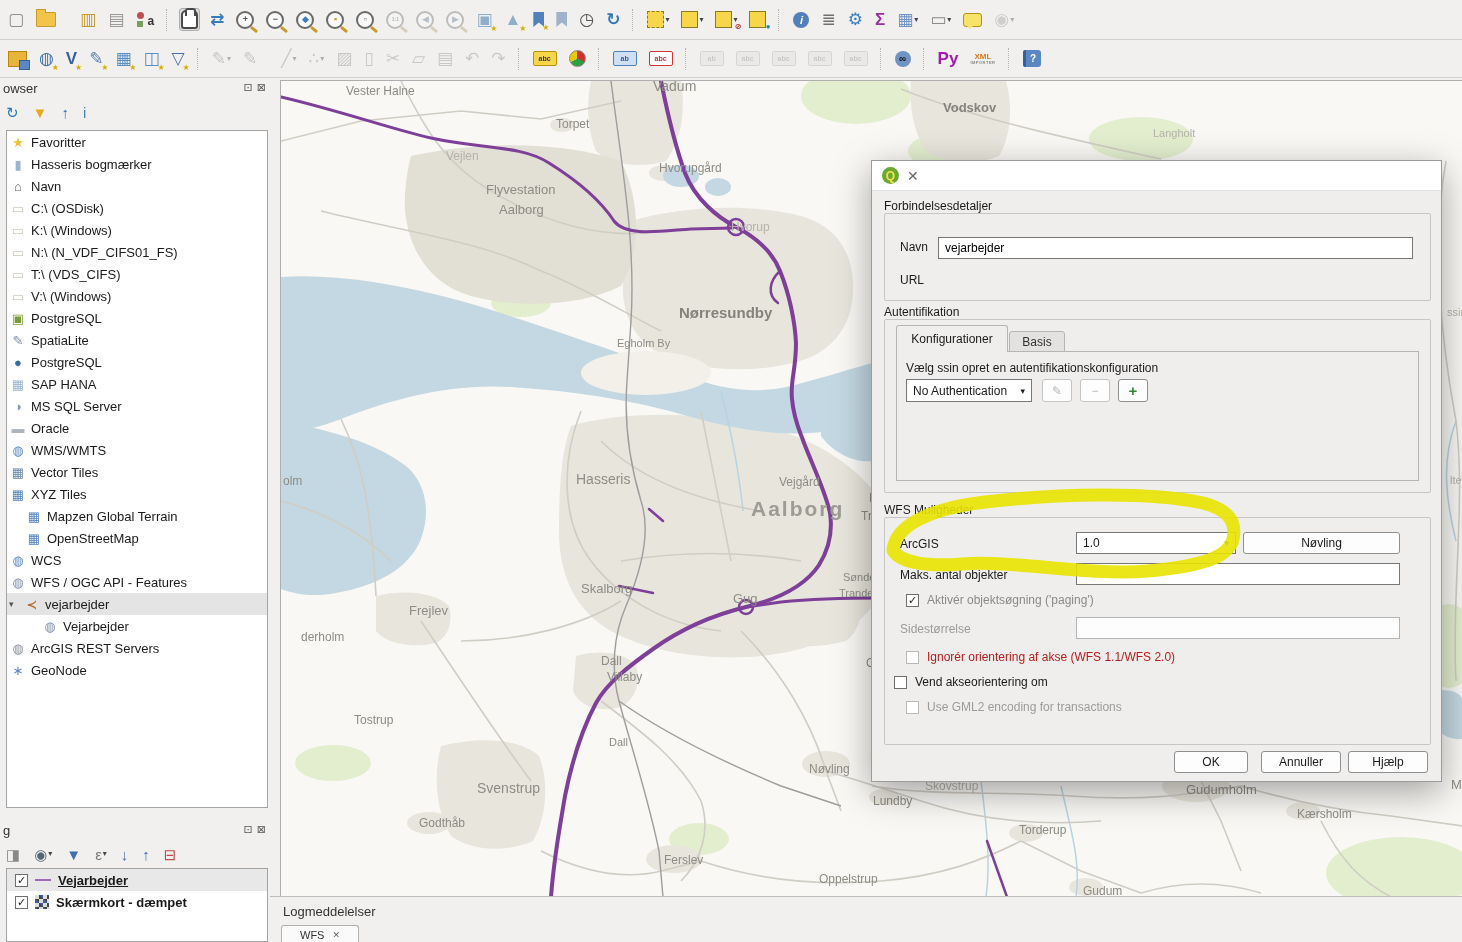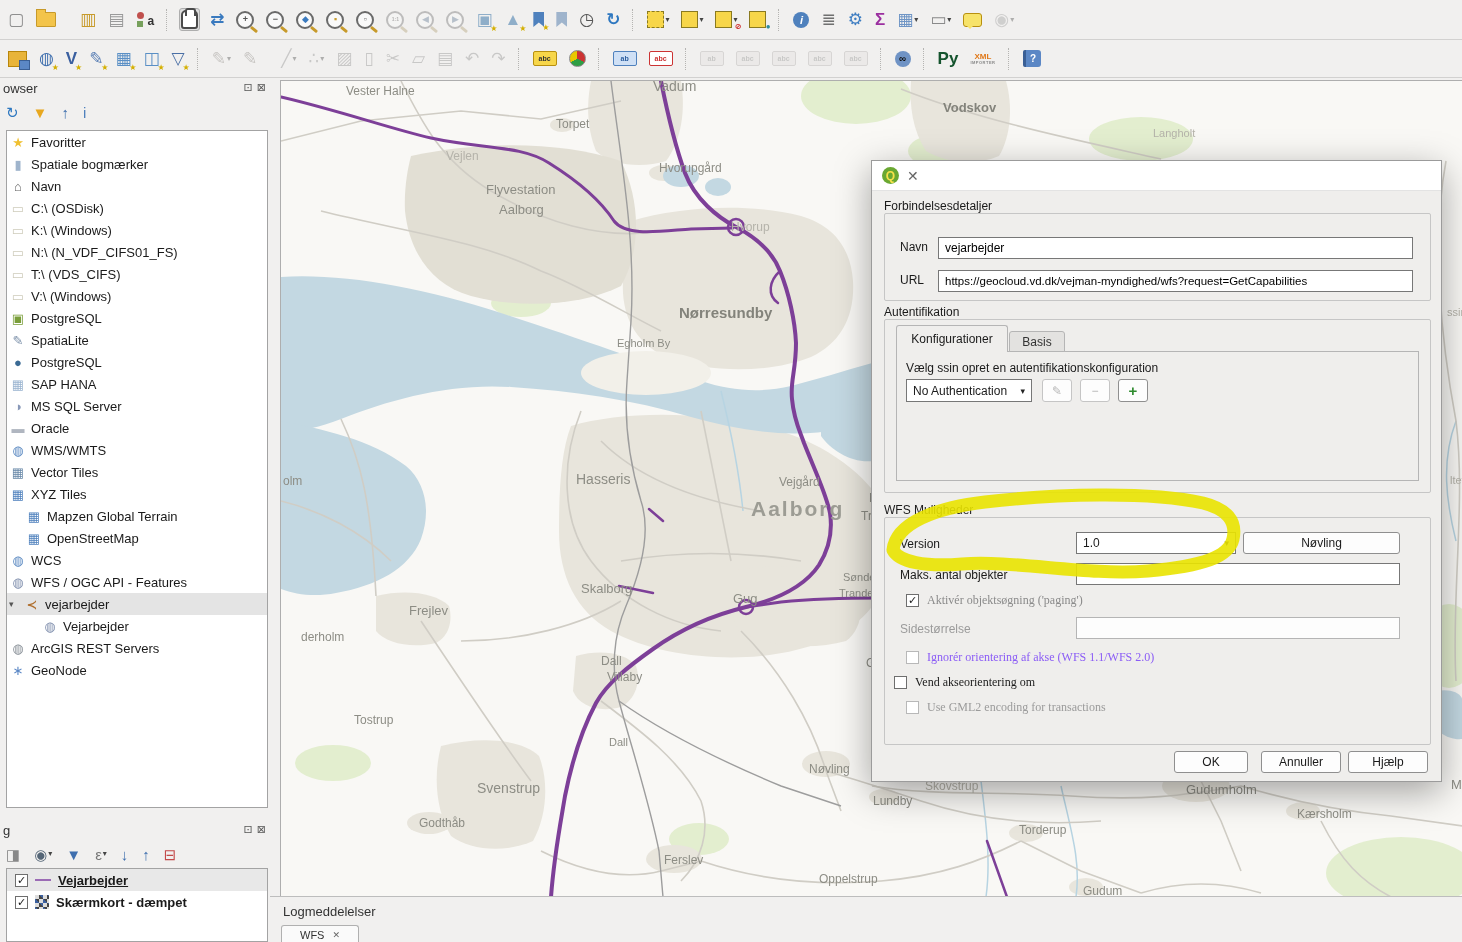--- a/index.html
+++ b/index.html
@@ -96,21 +96,21 @@
   .combo .arr{margin-left:auto;font-size:9px;color:#222;}
   .dbtn{position:absolute;box-sizing:border-box;background:#fdfdfd;border:1px solid #8f8f8f;border-radius:3px;
         display:flex;align-items:center;justify-content:center;font-size:12px;color:#1a1a1a;}
   .dbtn.gry{color:#b5b5b5;border-color:#c5c5c5;}
   .dbtn.plus{color:#2e8b2e;font-weight:bold;font-size:15px;}
   .tab{position:absolute;box-sizing:border-box;border:1px solid #b5b5b5;display:flex;align-items:center;justify-content:center;font-size:12px;}
   .tab.active{background:#efeeec;border-bottom:none;border-radius:3px 3px 0 0;z-index:2;}
   .tab.inactive{background:#e3e2e0;border-radius:3px 3px 0 0;color:#333;}
   .tabpanel{position:absolute;border:1px solid #b5b5b5;background:#efeeec;}
   .cbrow{position:absolute;display:flex;gap:8px;align-items:center;font-size:12px;}
-  .cbrow .lbl{white-space:nowrap;font-family:Liberation Serif, serif;}
+  .cbrow .lbl{white-space:nowrap;}
   #annotation-overlay{position:absolute;left:0;top:0;width:1462px;height:942px;z-index:60;pointer-events:none;}
   text{user-select:none;}
 </style>
 </head>
 <body>
 
 <div id="toolbar1" class="toolbar">
     <div class="tbtn">
       <span class="g" style="color: rgb(143, 143, 143);">▢</span>
     </div>
@@ -341,21 +341,21 @@
     </div>
     <div class="tbtn gry">
       <span class="sh sh-tag" style="background: rgb(228, 224, 216); border-color: rgb(176, 172, 164); color: rgb(136, 136, 136);">abc</span>
     </div>
     <div class="tsep"></div>
     <div class="tbtn">
       <span class="sh sh-binoc">∞</span>
     </div>
     <div class="tsep"></div>
     <div class="tbtn">
-      <span class="g" style="color: #14532d; font-weight: bold;">Py</span>
+      <span class="g" style="color: #a21caf; font-weight: bold;">Py</span>
     </div>
     <div class="tbtn">
       <span class="sh sh-xml">XML<span class="st">IMPORTER</span></span>
     </div>
     <div class="tsep"></div>
     <div class="tbtn">
       <span class="sh sh-book">?</span>
     </div>
   </div>
 
@@ -379,21 +379,21 @@
         <span class="g" style="color: rgb(79, 129, 189);">i</span>
       </div>
     </div>
   <div class="treebox" id="browser-tree">
       <div class="trow" style="padding-left: 2px;">
         <span class="ti" style="color: rgb(240, 192, 48);">★</span>
         <span class="tlab">Favoritter</span>
       </div>
       <div class="trow" style="padding-left: 2px;">
         <span class="ti" style="color: rgb(159, 180, 204);">▮</span>
-        <span class="tlab">Spatiale bogmærker</span>
+        <span class="tlab">Hasseris bogmærker</span>
       </div>
       <div class="trow" style="padding-left: 2px;">
         <span class="ti" style="color: rgb(96, 96, 96);">⌂</span>
         <span class="tlab">Navn</span>
       </div>
       <div class="trow" style="padding-left: 2px;">
         <span class="ti" style="color: rgb(207, 204, 187);">▭</span>
         <span class="tlab">C:\ (OSDisk)</span>
       </div>
       <div class="trow" style="padding-left: 2px;">
@@ -681,56 +681,55 @@
   <div id="dlg-titlebar">
     <span class="qlogo">Q</span>
     <span id="dlg-close">✕</span>
   </div>
 
   <div class="dsec" style="left:12px;top:38px;">Forbindelsesdetaljer</div>
   <div class="dframe" style="left:12px;top:52px;width:545px;height:86px;"></div>
   <div class="dlabel" style="left:28px;top:79px;">Navn</div>
   <input class="dinput" style="left: 66px; top: 76px; width: 475px; height: 22px;" value="vejarbejder">
   <div class="dlabel" style="left:28px;top:112px;">URL</div>
-  <input class="dinput" style="left: 66px; top: 109px; width: 475px; height: 22px; font-size: 11.5px;" value="https://geocloud.vd.dk/vejman-myndighed/wfs?request=GetCapabilities">
 
   <div class="dsec" style="left:12px;top:144px;">Autentifikation</div>
   <div class="dframe" style="left:12px;top:158px;width:545px;height:172px;"></div>
   <div class="tabpanel" style="left:24px;top:190px;width:521px;height:128px;"></div>
   <div class="tab active" style="left:24px;top:164px;width:112px;height:27px;">Konfigurationer</div>
   <div class="tab inactive" style="left:137px;top:170px;width:56px;height:21px;">Basis</div>
   <div class="dlabel" style="left:34px;top:200px;">Vælg ssin opret en autentifikationskonfiguration</div>
   <div class="combo" style="left:34px;top:218px;width:126px;height:23px;">
     <span>No Authentication</span>
     <span class="arr">▾</span>
   </div>
   <div class="dbtn gry" style="left:170px;top:218px;width:30px;height:23px;">✎</div>
   <div class="dbtn gry" style="left:208px;top:218px;width:30px;height:23px;">−</div>
   <div class="dbtn plus" style="left:246px;top:218px;width:30px;height:23px;">+</div>
 
   <div class="dsec" style="left:12px;top:342px;">WFS Muligheder</div>
   <div class="dframe" style="left:12px;top:356px;width:545px;height:226px;"></div>
-  <div class="dlabel" style="left:28px;top:376px;">Version</div>
+  <div class="dlabel" style="left:28px;top:376px;">ArcGIS</div>
   <div class="combo" style="left:204px;top:371px;width:160px;height:22px;">
     <span>1.0</span>
     <span class="arr">▾</span>
   </div>
   <div class="dbtn" style="left:371px;top:371px;width:157px;height:22px;">Nøvling</div>
   <div class="dlabel" style="left:28px;top:407px;">Maks. antal objekter</div>
   <input class="dinput" style="left: 204px; top: 402px; width: 324px; height: 22px;" value="">
 
   <div class="cbrow" style="left:34px;top:432px;">
     <span class="cb">✓</span>
     <span class="lbl" style="color:#8a8a8a;">Aktivér objektsøgning ('paging')</span>
   </div>
   <div class="dlabel gray" style="left:28px;top:461px;">Sidestørrelse</div>
   <input class="dinput" disabled="" style="left: 204px; top: 456px; width: 324px; height: 22px;" value="">
   <div class="cbrow" style="left:34px;top:489px;">
     <span class="cb dis"></span>
-    <span class="lbl" style="color:#8b5cf6;">Ignorér orientering af akse (WFS 1.1/WFS 2.0)</span>
+    <span class="lbl" style="color:#b91c1c;">Ignorér orientering af akse (WFS 1.1/WFS 2.0)</span>
   </div>
   <div class="cbrow" style="left:22px;top:514px;">
     <span class="cb"></span>
     <span class="lbl">Vend akseorientering om</span>
   </div>
   <div class="cbrow" style="left:34px;top:539px;">
     <span class="cb dis"></span>
     <span class="lbl" style="color:#9b9b9b;">Use GML2 encoding for transactions</span>
   </div>
 

